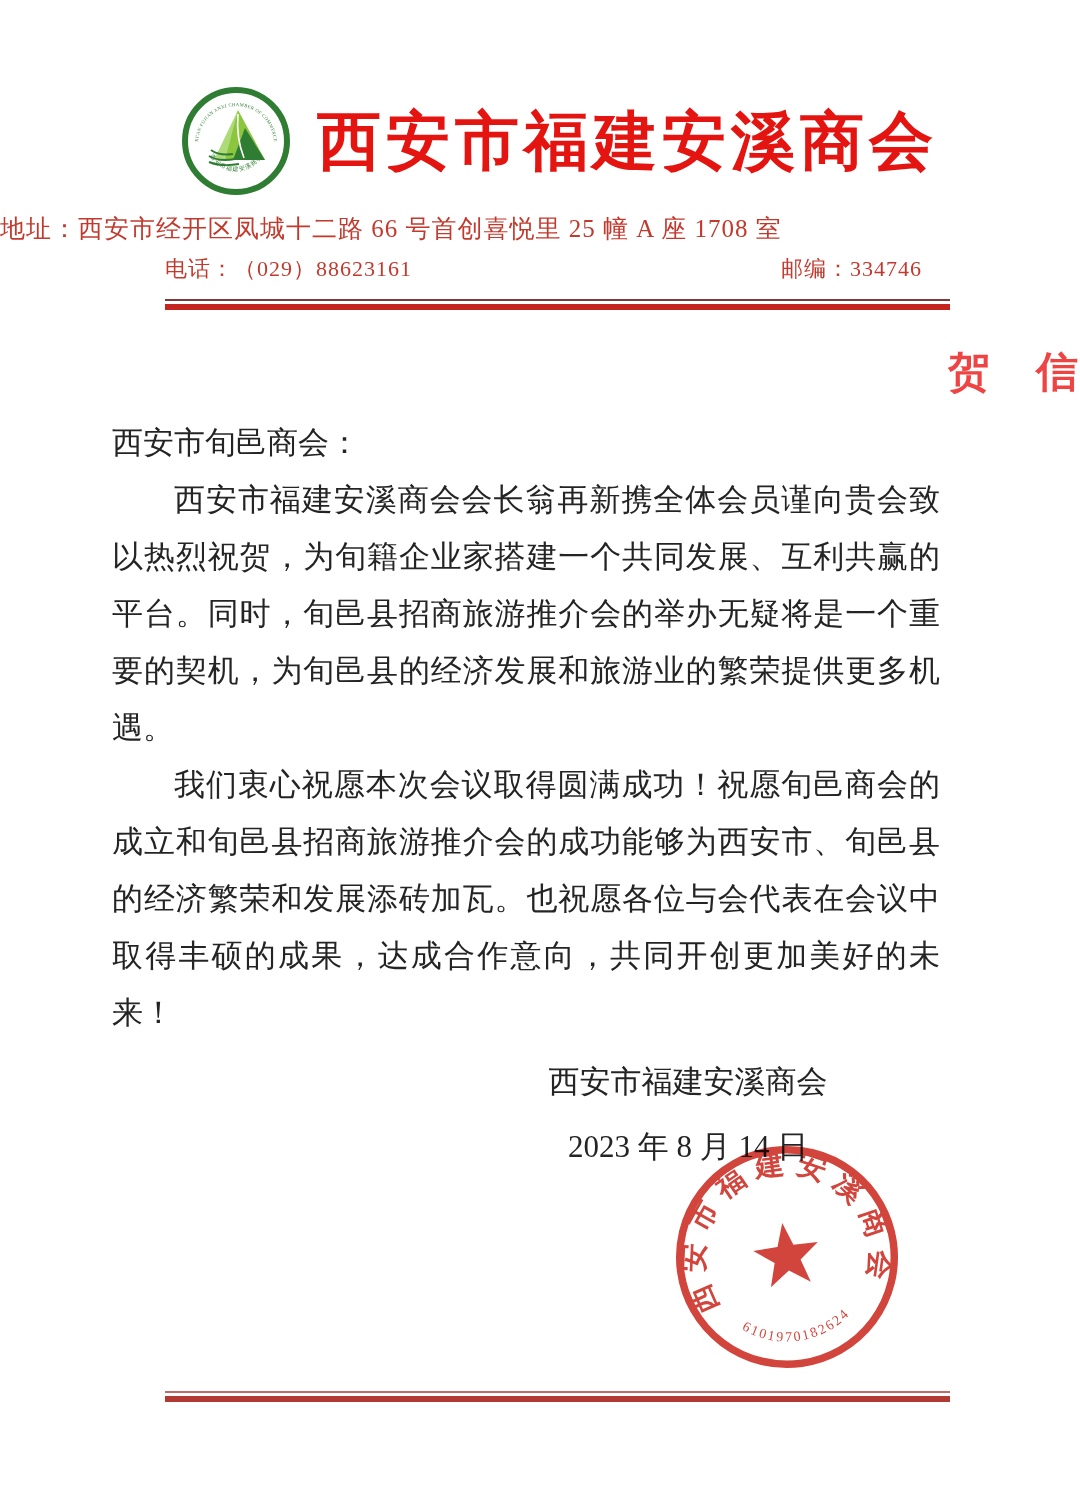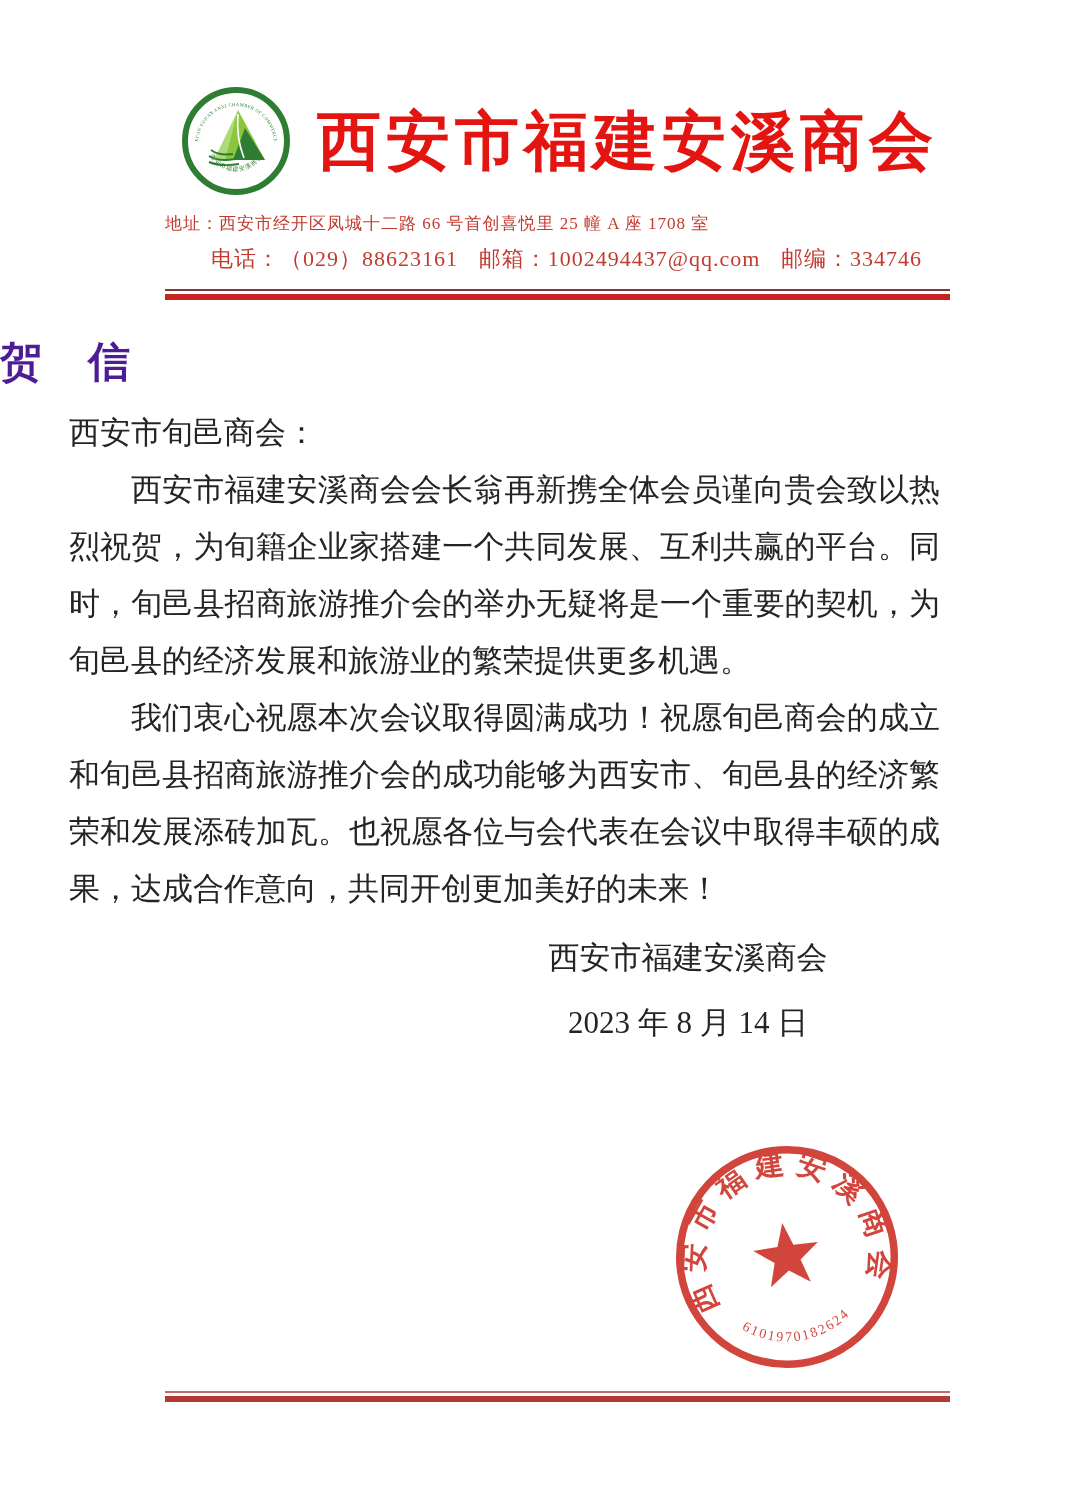--- a/index.html
+++ b/index.html
@@ -16,44 +16,44 @@
     padding:86px 0 0 181px;
   }
   .logo{width:110px;height:110px;flex:0 0 auto;}
   .org-title{
     margin:0 0 0 26px;
     font-size:64px;font-weight:bold;
     color:#e41410;letter-spacing:5px;white-space:nowrap;
     font-family:"Liberation Serif","DejaVu Serif",serif;
   }
   .addr-line{
-    padding-left:165px;margin-top:16px;
-    font-size:17px;color:#c23a2e;letter-spacing:1px;
+    margin-top:16px;
+    font-size:25px;color:#c23a2e;letter-spacing:1px;
   }
   .contact-line{
     display:flex;justify-content:space-between;
     padding:0 158px 0 165px;margin-top:9px;
-    font-size:22px;color:#c23a2e;letter-spacing:1px;margin-left:46px;
+    font-size:22px;color:#c23a2e;letter-spacing:1px;
   }
   .rule{width:785px;margin-left:165px;}
   .rule-header{margin-top:15px;}
   .rule .thin{height:2px;background:#7e3a3a;}
   .rule .thick{height:6px;background:#c5251f;margin-top:3px;}
   .rule-footer{position:absolute;left:165px;top:1391px;margin:0;}
   .rule-footer .thin{background:#c26a6a;}
   .rule-footer .thick{background:#b23a34;}
   
   .letter-title{
-    margin:34px 0 0;text-align:left;
-    font-size:42px;font-weight:bold;color:#4c1d95;
+    margin:34px 0 0;text-align:right;
+    font-size:42px;font-weight:bold;color:#ef4444;
     font-family:"Liberation Sans","DejaVu Sans",sans-serif;
     letter-spacing:2px;
   }
   .body-text{
-    padding:0 140px 0 69px;
+    padding:0 140px 0 112px;
     font-size:31px;line-height:57px;color:#242424;
   }
   .recipient{margin:14px 0 0;}
   .para{margin:0;text-indent:2em;text-align:justify;}
   .closing{
     position:relative;z-index:1;
     width:300px;margin:8px 242px 0 auto;
     text-align:center;
     font-size:31px;line-height:65px;color:#242424;
     white-space:nowrap;
@@ -101,23 +101,20 @@
 
     <div class="addr-line">
       <span>地址：</span><span>西安市经开区凤城十二路 66 号首创喜悦里 25 幢 A 座 1708 室</span>
     </div>
 
     <div class="contact-line">
       <span>
         <span>电话：</span><span>（029）88623161</span>
       </span>
       <span>
-        <span>邮箱：</span><span>1002494437@qq.com</span>
-      </span>
-      <span>
         <span>邮编：</span><span>334746</span>
       </span>
     </div>
 
     <div class="rule rule-header">
       <div class="thin"></div>
       <div class="thick"></div>
     </div>
   </header>
 

